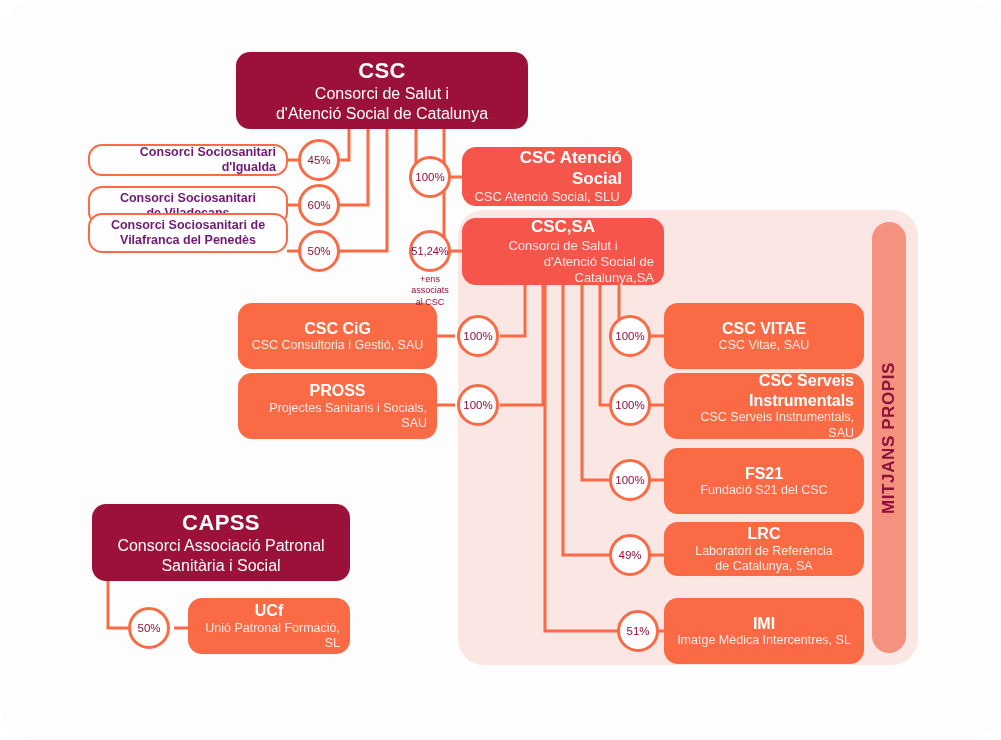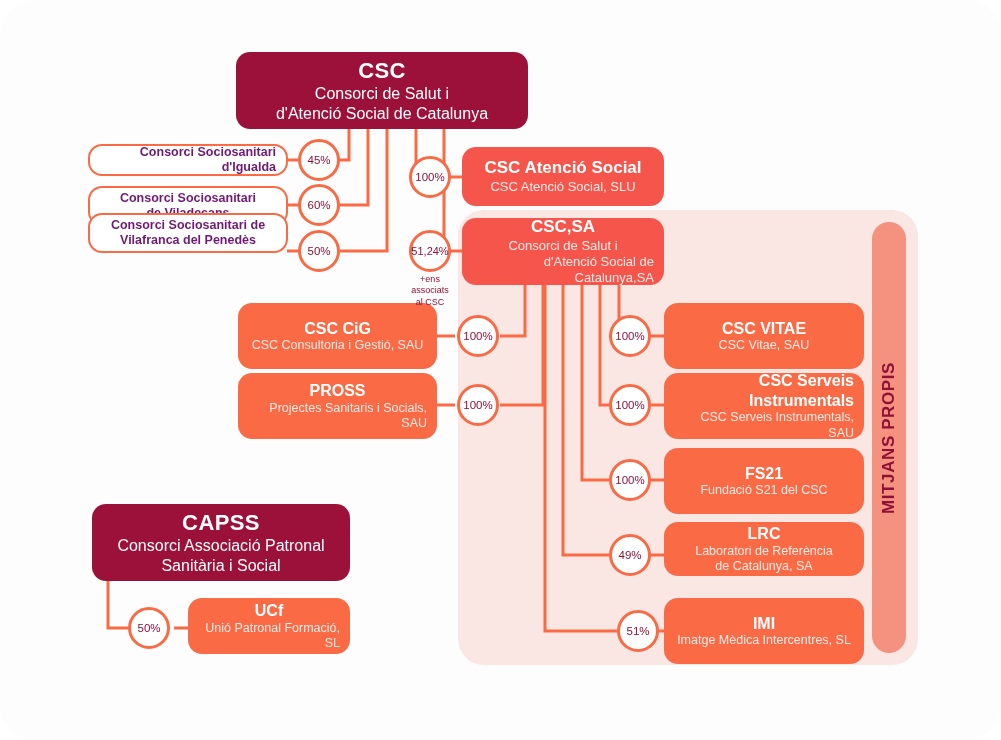--- a/index.html
+++ b/index.html
@@ -172,21 +172,21 @@
     <div class="node outline" style="left:88px; top:186px; width:200px; height:40px;">
       <div class="ttl">Consorci Sociosanitari</div>
       <div class="ttl">de Viladecans</div>
     </div>
 
     <div class="node outline" style="left:88px; top:213px; width:200px; height:40px;">
       <div class="ttl">Consorci Sociosanitari de</div>
       <div class="ttl">Vilafranca del Penedès</div>
     </div>
 
-    <div class="node red" style="left:462px; top:147px; width:202px; height:59px;">
+    <div class="node red" style="left:462px; top:147px; width:170px; height:59px;">
       <div class="ttl">CSC Atenció Social</div>
       <div class="sub">CSC Atenció Social, SLU</div>
     </div>
 
     <div class="node red" style="left:462px; top:218px; width:202px; height:67px;">
       <div class="ttl">CSC,SA</div>
       <div class="sub">Consorci de Salut i</div>
       <div class="sub">d'Atenció Social de Catalunya,SA</div>
     </div>
 

